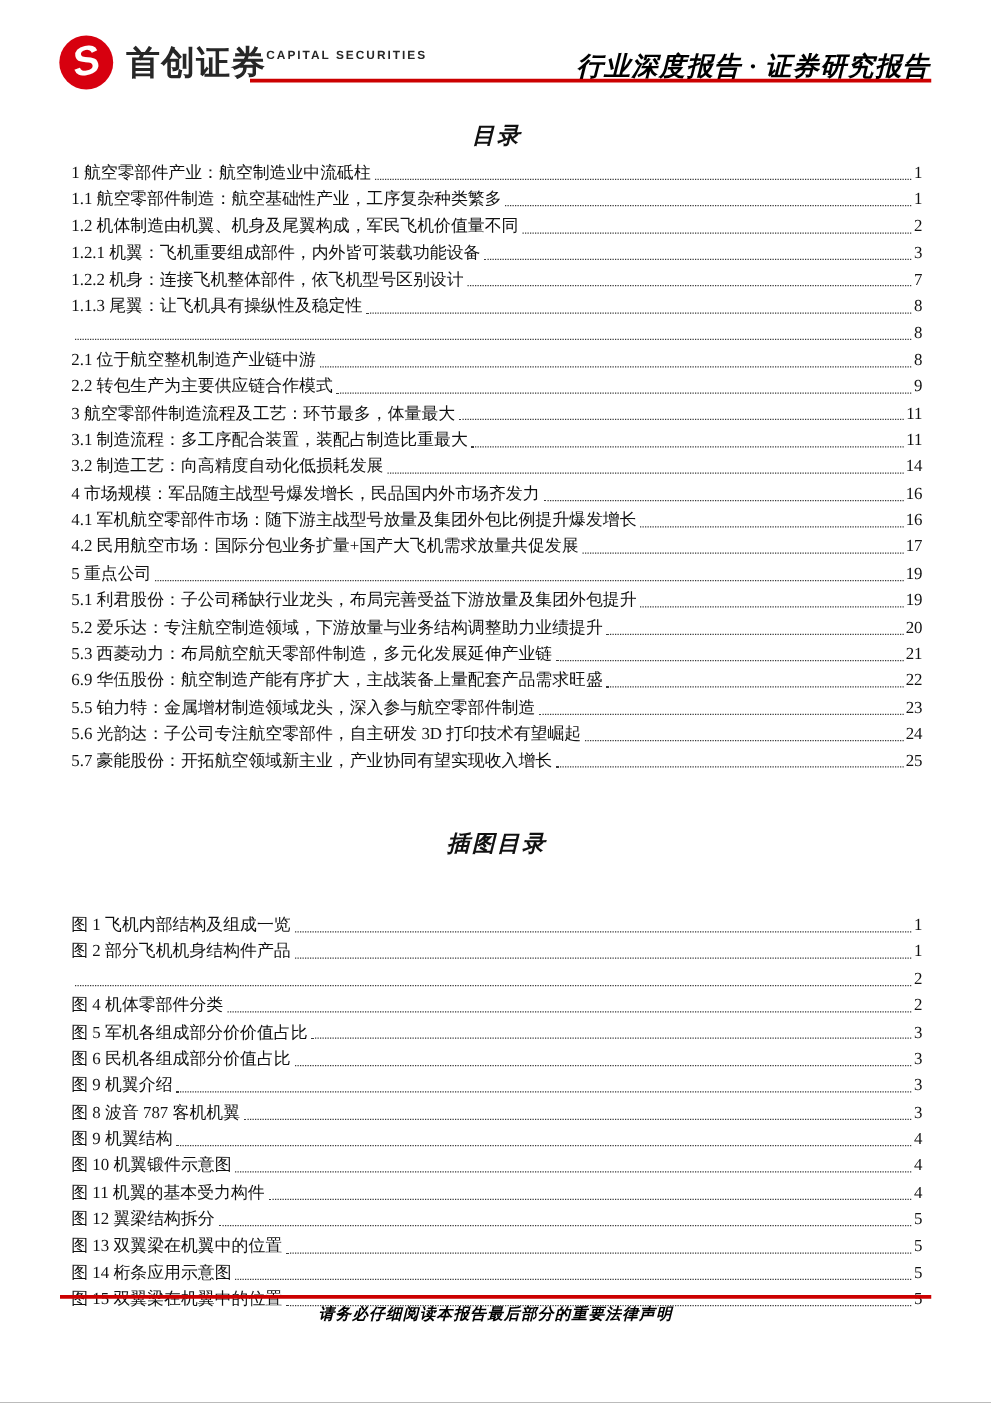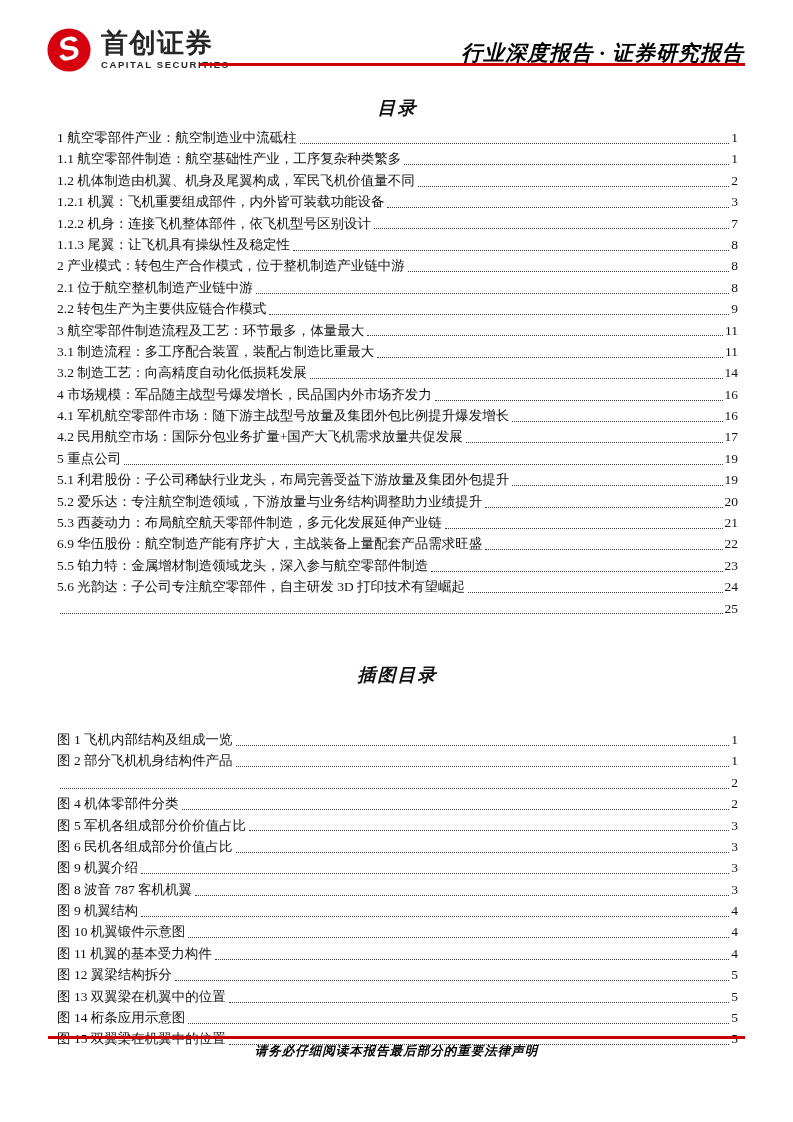--- a/index.html
+++ b/index.html
@@ -11,21 +11,21 @@
     font-family:"Liberation Serif","DejaVu Serif",serif;
     color:#111;
     overflow:hidden;
   }
   
   .brand{
     position:absolute;left:46px;top:27px;
     display:flex;align-items:center;gap:9px;
   }
   .brand-mark{width:46px;height:46px;flex:0 0 auto;}
-  .brand-text{display:flex;flex-direction:column;line-height:1;}
+  .brand-text{display:flex;flex-direction:row;line-height:1;}
   .brand-cn{
     font-family:"Liberation Sans","DejaVu Sans",sans-serif;
     font-size:27px;font-weight:900;color:#272727;letter-spacing:1px;
   }
   .brand-en{
     font-family:"Liberation Sans","DejaVu Sans",sans-serif;
     font-size:9.5px;font-weight:700;color:#272727;letter-spacing:1.6px;
     margin-top:3px;
   }
   .report-type{
@@ -113,21 +113,20 @@
           <span class="toc-label">1.2.2 机身：连接飞机整体部件，依飞机型号区别设计</span>
           <span class="toc-dots"></span>
           <span class="toc-page">7</span>
         </div>
         <div class="toc-row">
           <span class="toc-label">1.1.3 尾翼：让飞机具有操纵性及稳定性</span>
           <span class="toc-dots"></span>
           <span class="toc-page">8</span>
         </div>
         <div class="toc-row">
-          <span class="toc-label">2 产业模式：转包生产合作模式，位于整机制造产业链中游</span>
           <span class="toc-dots"></span>
           <span class="toc-page">8</span>
         </div>
         <div class="toc-row">
           <span class="toc-label">2.1 位于航空整机制造产业链中游</span>
           <span class="toc-dots"></span>
           <span class="toc-page">8</span>
         </div>
         <div class="toc-row">
           <span class="toc-label">2.2 转包生产为主要供应链合作模式</span>
@@ -193,20 +192,21 @@
           <span class="toc-label">5.5 铂力特：金属增材制造领域龙头，深入参与航空零部件制造</span>
           <span class="toc-dots"></span>
           <span class="toc-page">23</span>
         </div>
         <div class="toc-row">
           <span class="toc-label">5.6 光韵达：子公司专注航空零部件，自主研发 3D 打印技术有望崛起</span>
           <span class="toc-dots"></span>
           <span class="toc-page">24</span>
         </div>
         <div class="toc-row">
+          <span class="toc-label">5.7 豪能股份：开拓航空领域新主业，产业协同有望实现收入增长</span>
           <span class="toc-dots"></span>
           <span class="toc-page">25</span>
         </div>
       </div>
 
     <h1 class="section-title fig-head">插图目录</h1>
     <div>
         <div class="toc-row">
           <span class="toc-label">图 1 飞机内部结构及组成一览</span>
           <span class="toc-dots"></span>

